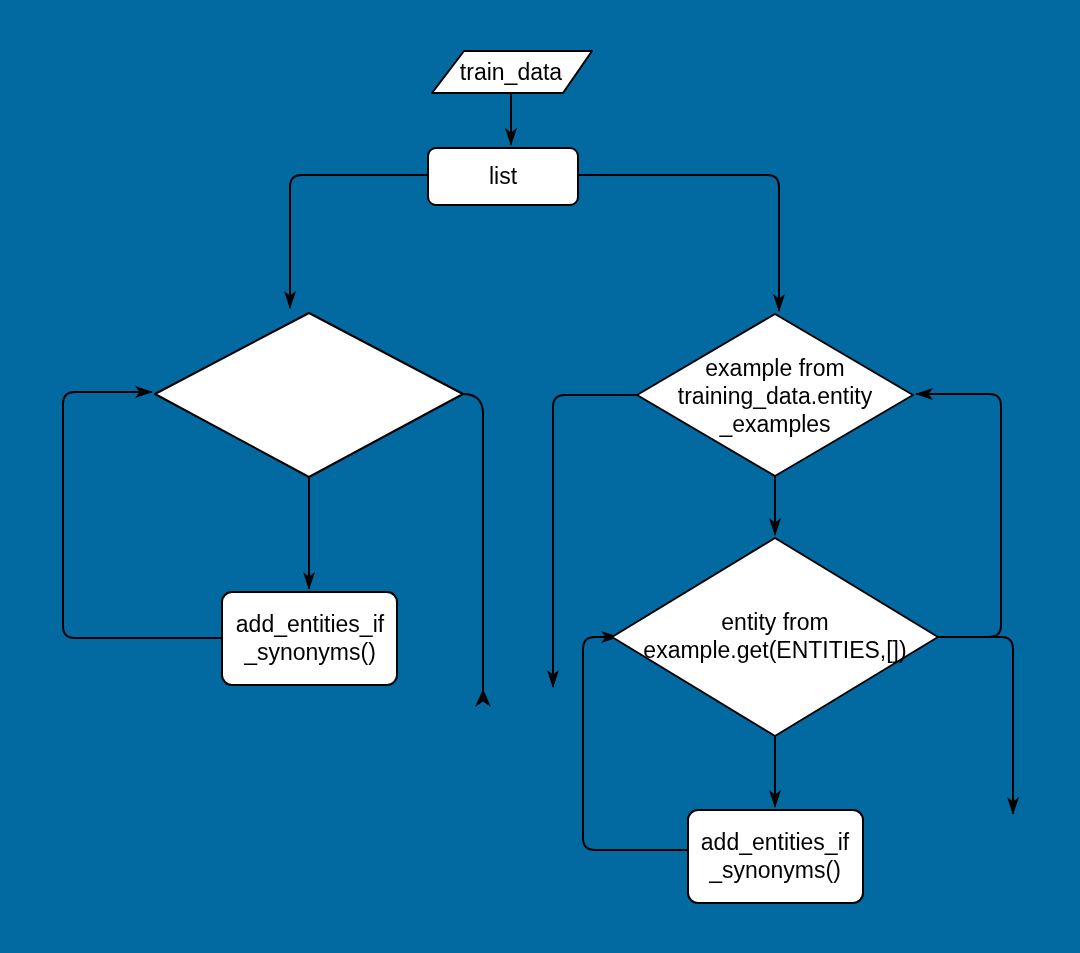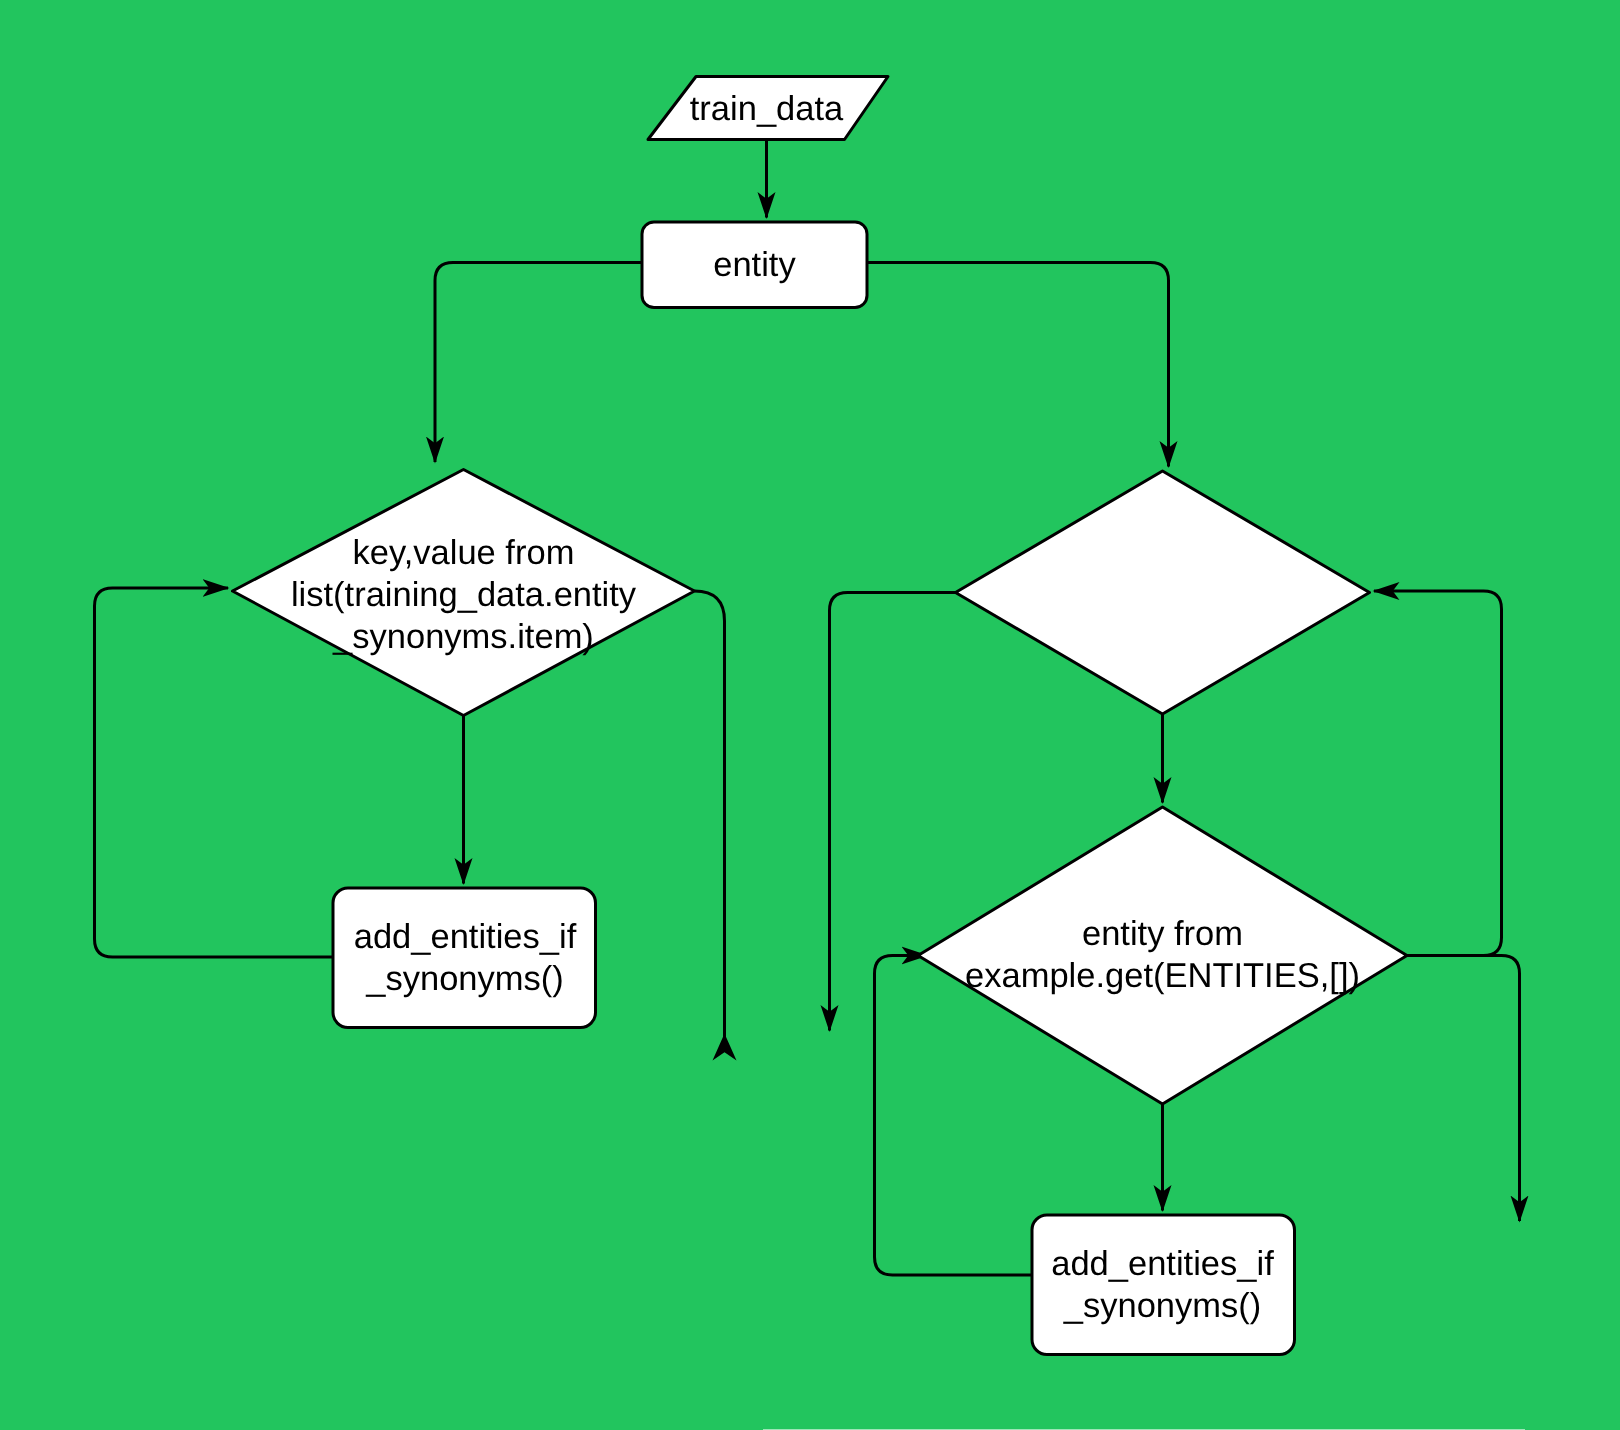--- a/index.html
+++ b/index.html
@@ -1,20 +1,20 @@
 <!DOCTYPE html>
 <html><head>
 <meta charset="utf-8">
 <style>
   html, body { margin: 0; padding: 0; background: #ffffff; }
   .canvas {
     position: relative;
     width: 1080px;
     height: 953px;
-    background: #22c55e;
+    background: #0369a1;
     font-family: "Liberation Sans", "DejaVu Sans", sans-serif;
     overflow: hidden;
   }
   .canvas svg { position: absolute; left: 0; top: 0; }
   .edge {
     fill: none;
     stroke: #000000;
     stroke-width: 2;
     stroke-linejoin: round;
   }
@@ -68,24 +68,24 @@
       <rect class="shape" x="428" y="148" width="150" height="57" rx="8"></rect>
       <polygon class="shape" points="309,313 463,394 309,477 155,394"></polygon>
       <rect class="shape" x="222" y="592" width="175" height="93" rx="10"></rect>
       <polygon class="shape" points="775,314 913,395 775,476 637,395"></polygon>
       <polygon class="shape" points="775,538 938,637 775,736 612,637"></polygon>
       <rect class="shape" x="688" y="810" width="175" height="93" rx="10"></rect>
     </g>
   </svg>
 
   <div class="node-label" style="left:511px; top:72px; width:140px;">train_data</div>
-  <div class="node-label" style="left:503px; top:176px; width:140px;">entity</div>
-  <div class="node-label" style="left:309px; top:396px; width:290px;">key,value from
-list(training_data.entity
-_synonyms.item)</div>
+  <div class="node-label" style="left:503px; top:176px; width:140px;">list</div>
   <div class="node-label" style="left:310px; top:638px; width:200px;">add_entities_if
 _synonyms()</div>
+  <div class="node-label" style="left:775px; top:396px; width:270px;">example from
+training_data.entity
+_examples</div>
   <div class="node-label" style="left:775px; top:636px; width:320px;text-align:center;">entity from
 example.get(ENTITIES,[])</div>
   <div class="node-label" style="left:775px; top:856px; width:200px;">add_entities_if
 _synonyms()</div>
 
 </div>
 
 </body></html>

